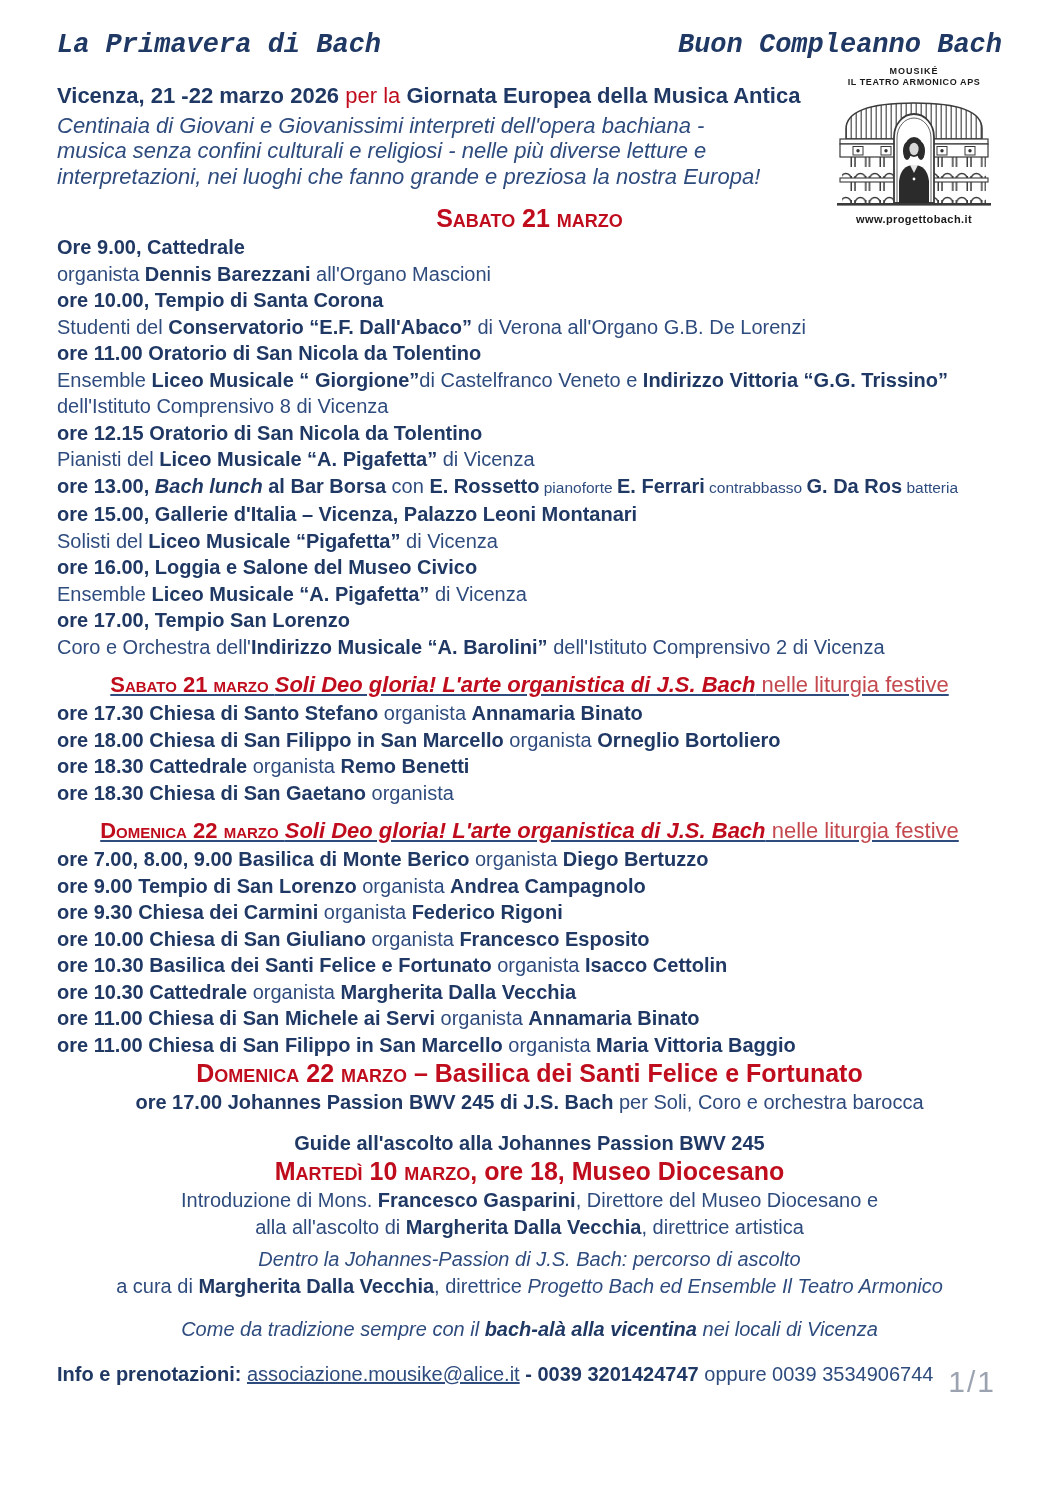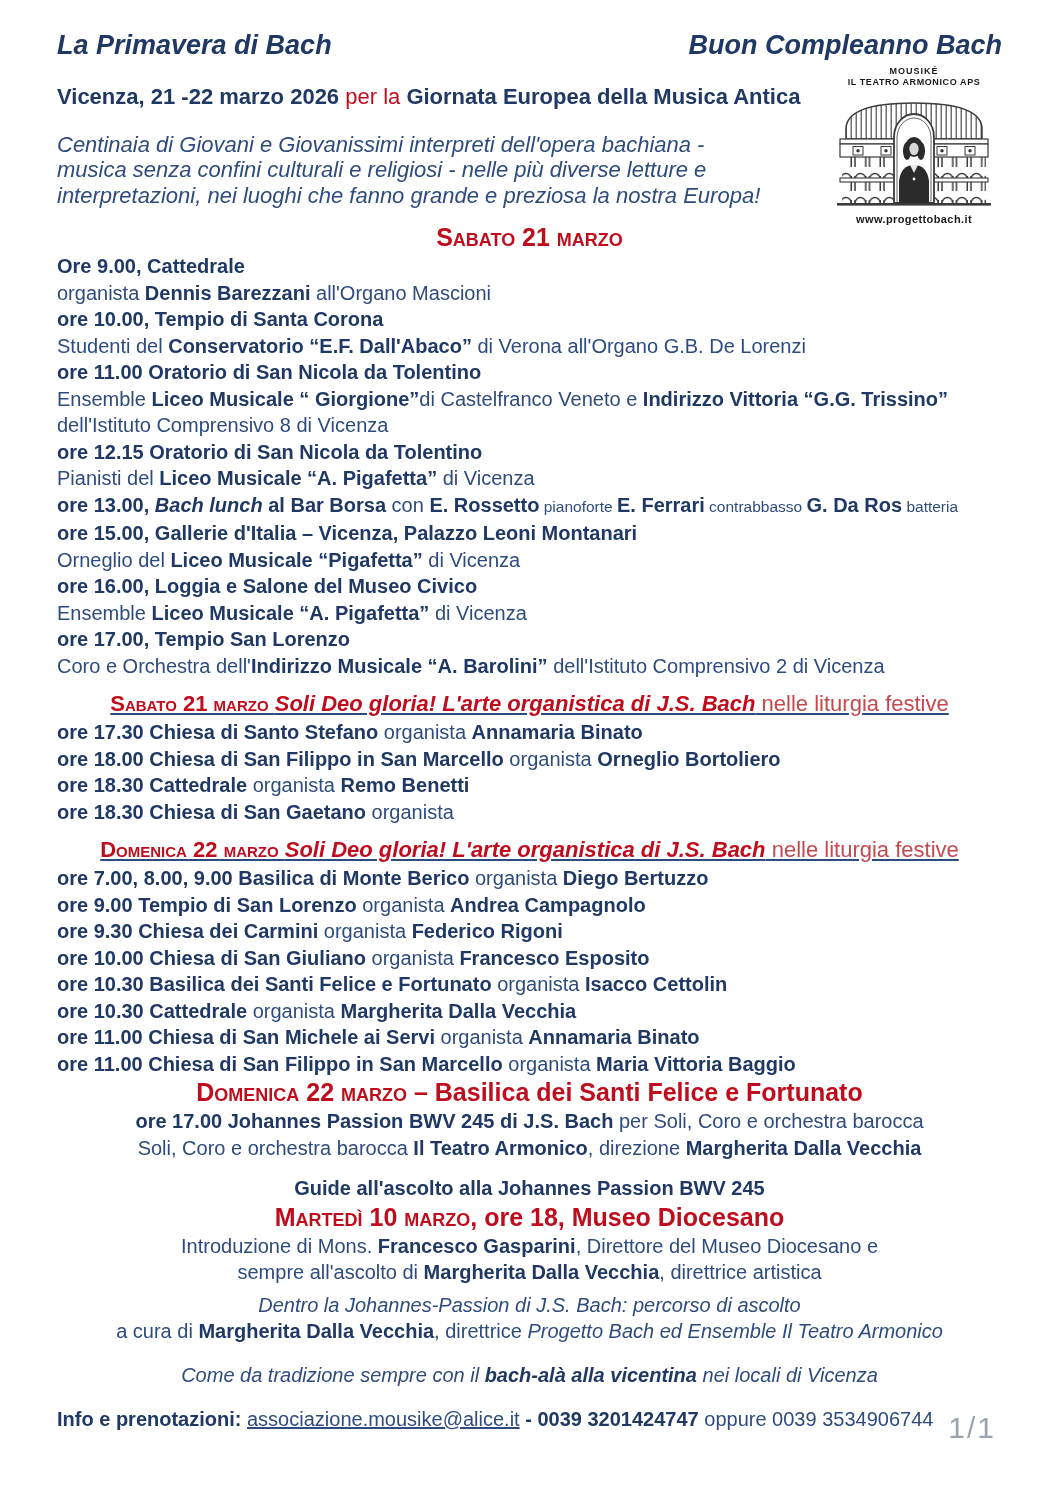--- a/index.html
+++ b/index.html
@@ -14,25 +14,25 @@
   body{
     background:#ffffff;
     font-family:"Liberation Sans", sans-serif;
     color:var(--blue-body);
     position:relative;
   }
   .doc{padding:30px 38px 0 57px;position:relative;}
   
   .header-row{
     display:flex;justify-content:space-between;align-items:baseline;
-    font-size:27px;font-weight:bold;font-style:italic;color:var(--blue-dark);
+    font-size:27px;font-weight:bold;font-style:italic;color:var(--blue-dark);font-family:Liberation Mono, monospace;
   }
   
   .intro{margin-top:23px;width:770px;font-size:22px;line-height:25.5px;}
-  .intro .redline{color:var(--red);margin-bottom:22px;}
+  .intro .redline{color:var(--red);margin-bottom:4px;}
   .intro .redline .mid{font-weight:normal;}
   .intro .redline .b{font-weight:bold;}
   .intro .ital{font-style:italic;color:var(--blue-body);}
   
   .logo{position:absolute;top:66px;right:26px;width:200px;text-align:center;color:#1a1a1a;}
   .logo .l1{font-size:9px;font-weight:bold;letter-spacing:1px;}
   .logo .l2{font-size:9px;font-weight:bold;letter-spacing:0.6px;margin-top:1px;}
   .logo svg{display:block;margin:8px auto 6px auto;}
   .logo .site{font-size:11px;font-weight:bold;letter-spacing:0.4px;}
   
@@ -128,21 +128,21 @@
         <div class="line"><span class="">organista </span><span class="b">Dennis Barezzani</span><span class=""> all'Organo Mascioni</span></div>
         <div class="line"><span class="b">ore 10.00, Tempio di Santa Corona</span></div>
         <div class="line"><span class="">Studenti del </span><span class="b">Conservatorio “E.F. Dall'Abaco”</span><span class=""> di Verona all'Organo G.B. De Lorenzi</span></div>
         <div class="line"><span class="b">ore 11.00 Oratorio di San Nicola da Tolentino</span></div>
         <div class="line"><span class="">Ensemble </span><span class="b">Liceo Musicale “ Giorgione”</span><span class="">di Castelfranco Veneto e </span><span class="b">Indirizzo Vittoria “G.G. Trissino”</span></div>
         <div class="line"><span class="">dell'Istituto Comprensivo  8 di Vicenza</span></div>
         <div class="line"><span class="b">ore 12.15 Oratorio di San Nicola da Tolentino</span></div>
         <div class="line"><span class="">Pianisti del </span><span class="b">Liceo Musicale “A. Pigafetta”</span><span class=""> di Vicenza</span></div>
         <div class="line"><span class="b">ore 13.00, </span><span class="b i">Bach lunch</span><span class="b"> al Bar Borsa</span><span class=""> con </span><span class="b">E. Rossetto</span><span class="sm"> pianoforte </span><span class="b">E. Ferrari</span><span class="sm"> contrabbasso </span><span class="b">G. Da Ros</span><span class="sm"> batteria</span></div>
         <div class="line"><span class="b">ore 15.00,  Gallerie d'Italia – Vicenza, Palazzo Leoni Montanari</span></div>
-        <div class="line"><span class="">Orneglio del </span><span class="b">Liceo Musicale “Pigafetta”</span><span class=""> di Vicenza</span></div>
+        <div class="line"><span class="">Solisti del </span><span class="b">Liceo Musicale “Pigafetta”</span><span class=""> di Vicenza</span></div>
         <div class="line"><span class="b">ore 16.00,  Loggia e Salone del Museo Civico</span></div>
         <div class="line"><span class="">Ensemble </span><span class="b">Liceo Musicale “A. Pigafetta”</span><span class=""> di Vicenza</span></div>
         <div class="line"><span class="b">ore 17.00, Tempio San Lorenzo</span></div>
         <div class="line"><span class="">Coro e Orchestra dell'</span><span class="b">Indirizzo Musicale “A. Barolini”</span><span class=""> dell'Istituto Comprensivo 2 di Vicenza</span></div>
       </div>
       <div class="block" style="margin-top: 10px;">
         <div class="line heading-sm c"><span class="b sc red">Sabato 21 marzo </span><span class="b i red">Soli Deo gloria! L'arte organistica di J.S. Bach</span><span class="redlight"> nelle liturgia festive</span></div>
         <div class="line"><span class="b">ore 17.30 Chiesa di Santo Stefano</span><span class=""> organista </span><span class="b">Annamaria Binato</span></div>
         <div class="line"><span class="b">ore 18.00 Chiesa di San Filippo in San Marcello</span><span class=""> organista </span><span class="b">Orneglio Bortoliero</span></div>
         <div class="line"><span class="b">ore 18.30 Cattedrale</span><span class=""> organista </span><span class="b">Remo Benetti</span></div>
@@ -155,27 +155,26 @@
         <div class="line"><span class="b">ore 9.30 Chiesa dei Carmini</span><span class=""> organista </span><span class="b">Federico Rigoni</span></div>
         <div class="line"><span class="b">ore 10.00 Chiesa di San Giuliano</span><span class=""> organista </span><span class="b">Francesco Esposito</span></div>
         <div class="line"><span class="b">ore 10.30 Basilica dei Santi Felice e Fortunato</span><span class=""> organista </span><span class="b">Isacco Cettolin</span></div>
         <div class="line"><span class="b">ore 10.30 Cattedrale</span><span class=""> organista </span><span class="b">Margherita Dalla Vecchia</span></div>
         <div class="line"><span class="b">ore 11.00 Chiesa di San Michele ai Servi</span><span class=""> organista </span><span class="b">Annamaria Binato</span></div>
         <div class="line"><span class="b">ore 11.00 Chiesa di San Filippo in San Marcello</span><span class=""> organista </span><span class="b">Maria Vittoria Baggio</span></div>
       </div>
       <div class="block" style="">
         <div class="line heading c"><span class="b sc red">Domenica 22 marzo</span><span class="b red"> – Basilica dei Santi Felice e Fortunato</span></div>
         <div class="line c"><span class="b">ore 17.00  Johannes Passion BWV 245 di J.S. Bach</span><span class=""> per Soli, Coro e orchestra barocca</span></div>
-        <div class="line c"><span class="">Soli, Coro e orchestra barocca </span><span class="b">Il Teatro Armonico</span><span class="">, direzione </span><span class="b">Margherita Dalla Vecchia</span></div>
       </div>
       <div class="block" style="margin-top: 14px;">
         <div class="line c"><span class="b">Guide all'ascolto alla Johannes Passion BWV 245</span></div>
         <div class="line heading c"><span class="b sc red">Martedì 10 marzo</span><span class="b red">, ore 18, Museo Diocesano</span></div>
         <div class="line c"><span class="">Introduzione di Mons. </span><span class="b">Francesco Gasparini</span><span class="">, Direttore del Museo Diocesano e</span></div>
-        <div class="line c"><span class="">sempre all'ascolto di </span><span class="b">Margherita Dalla Vecchia</span><span class="">, direttrice artistica</span></div>
+        <div class="line c"><span class="">alla all'ascolto di </span><span class="b">Margherita Dalla Vecchia</span><span class="">, direttrice artistica</span></div>
       </div>
       <div class="block" style="margin-top: 6px;">
         <div class="line c"><span class="i">Dentro la Johannes-Passion di J.S. Bach: percorso di ascolto</span></div>
         <div class="line c"><span class="">a cura di </span><span class="b">Margherita Dalla Vecchia</span><span class="">, direttrice </span><span class="i">Progetto Bach ed Ensemble Il Teatro Armonico</span></div>
       </div>
       <div class="block" style="margin-top: 17px;">
         <div class="line c"><span class="i">Come da tradizione sempre con il </span><span class="b i">bach-alà alla vicentina</span><span class="i"> nei locali di Vicenza</span></div>
       </div>
       <div class="block" style="margin-top: 18px;">
         <div class="line"><span class="b">Info e prenotazioni: </span><a class="email" href="#">associazione.mousike@alice.it</a><span class="b">  - </span><span class="b">0039 3201424747</span><span class=""> oppure  0039 3534906744</span></div>

